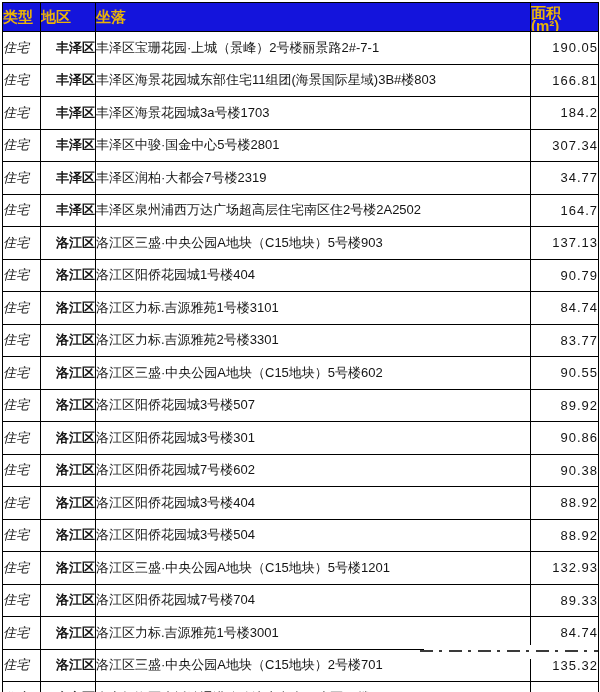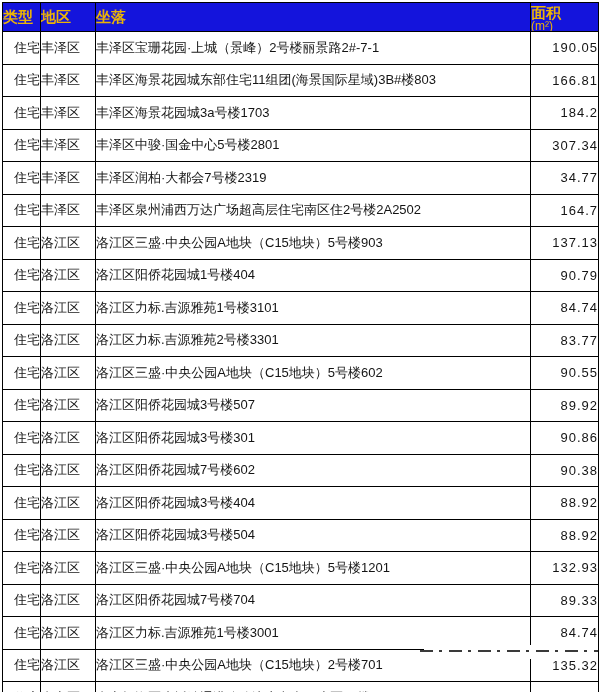--- a/index.html
+++ b/index.html
@@ -2,24 +2,24 @@
 <html><head>
 <meta charset="utf-8">
 <style>
   html,body{margin:0;padding:0;background:#ffffff;}
   body{width:600px;height:692px;overflow:hidden;font-family:"Liberation Sans",sans-serif;}
   .wrap{position:relative;width:600px;height:692px;background:#fff;}
   table.grid{position:absolute;top:2px;left:2px;width:596px;border-collapse:collapse;table-layout:fixed;}
   .grid th,.grid td{border:1.5px solid #000;padding:0;overflow:hidden;white-space:nowrap;}
   .grid thead th{background:#1414dc;color:#eab308;height:28px;font-size:15px;font-weight:bold;
     text-align:left;vertical-align:middle;line-height:14px;}
-  .h-area .l2{font-size:12px;font-weight:normal;margin-top:-1px;margin-bottom:-4px;}
+  .h-area .l2{font-size:15px;font-weight:bold;margin-top:-1px;margin-bottom:-4px;}
   .grid tbody td{height:31.5px;font-size:13px;color:#141414;vertical-align:middle;}
-  .ct{text-align:right;font-family:"Liberation Serif",serif;font-size:13.5px;}
-  .cd{text-align:left;}
+  .ct{text-align:left;font-style:italic;font-family:"Liberation Serif",serif;font-size:13.5px;}
+  .cd{text-align:right;font-weight:bold;}
   .ca{text-align:left;padding-left:4px;}
   .cv{text-align:right;letter-spacing:1px;}
   
   .whiteout{position:absolute;left:424px;top:645px;width:174px;height:14px;background:#ffffff;}
   .dashline{position:absolute;left:420px;top:650px;width:178px;height:2px;
     background:repeating-linear-gradient(90deg,#3a3a3a 0 13px,transparent 13px 19px,#3a3a3a 19px 22px,transparent 22px 29px);}
 </style>
 </head>
 <body>
 

